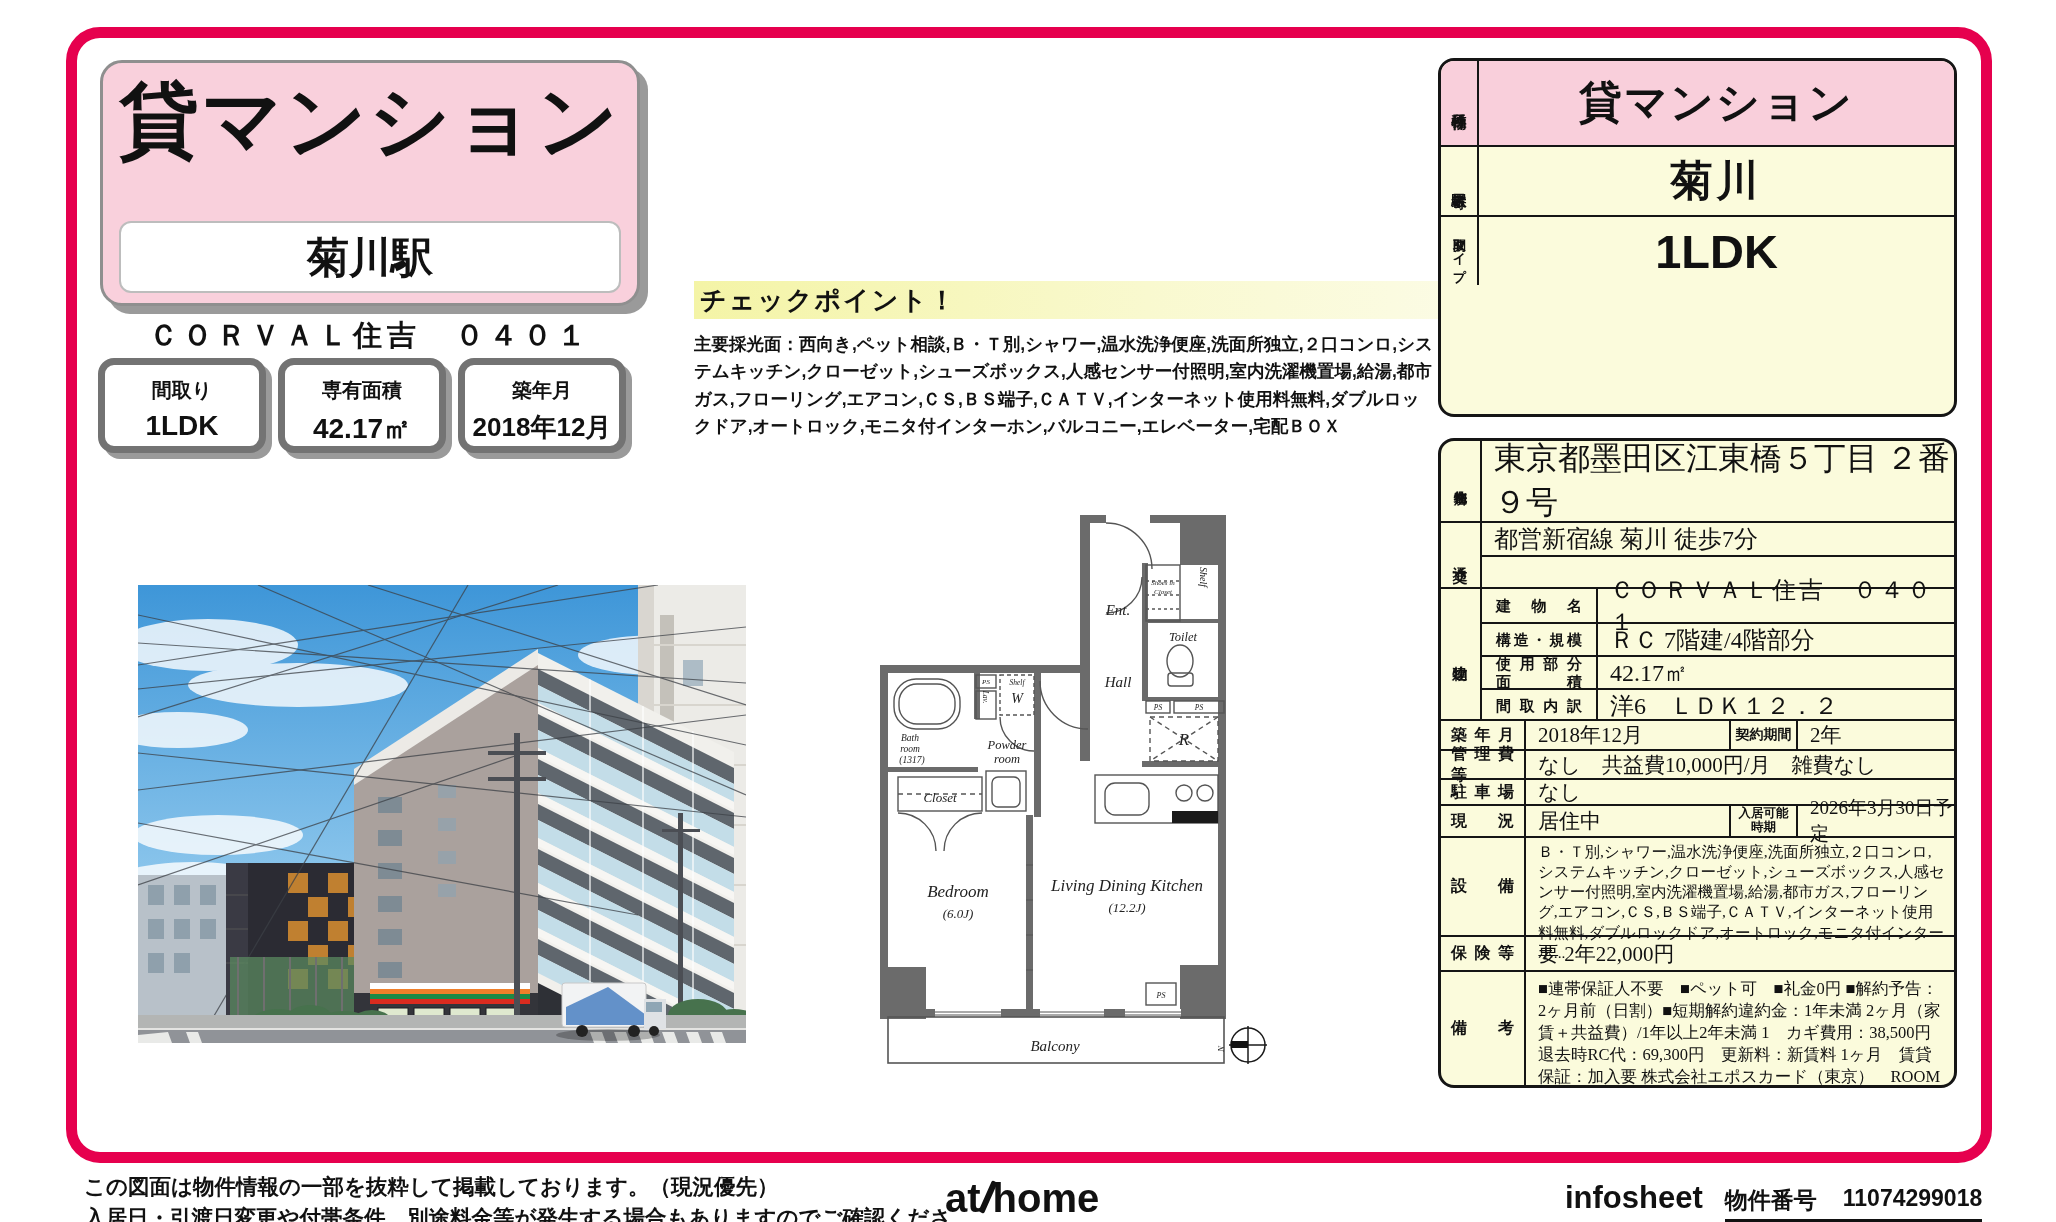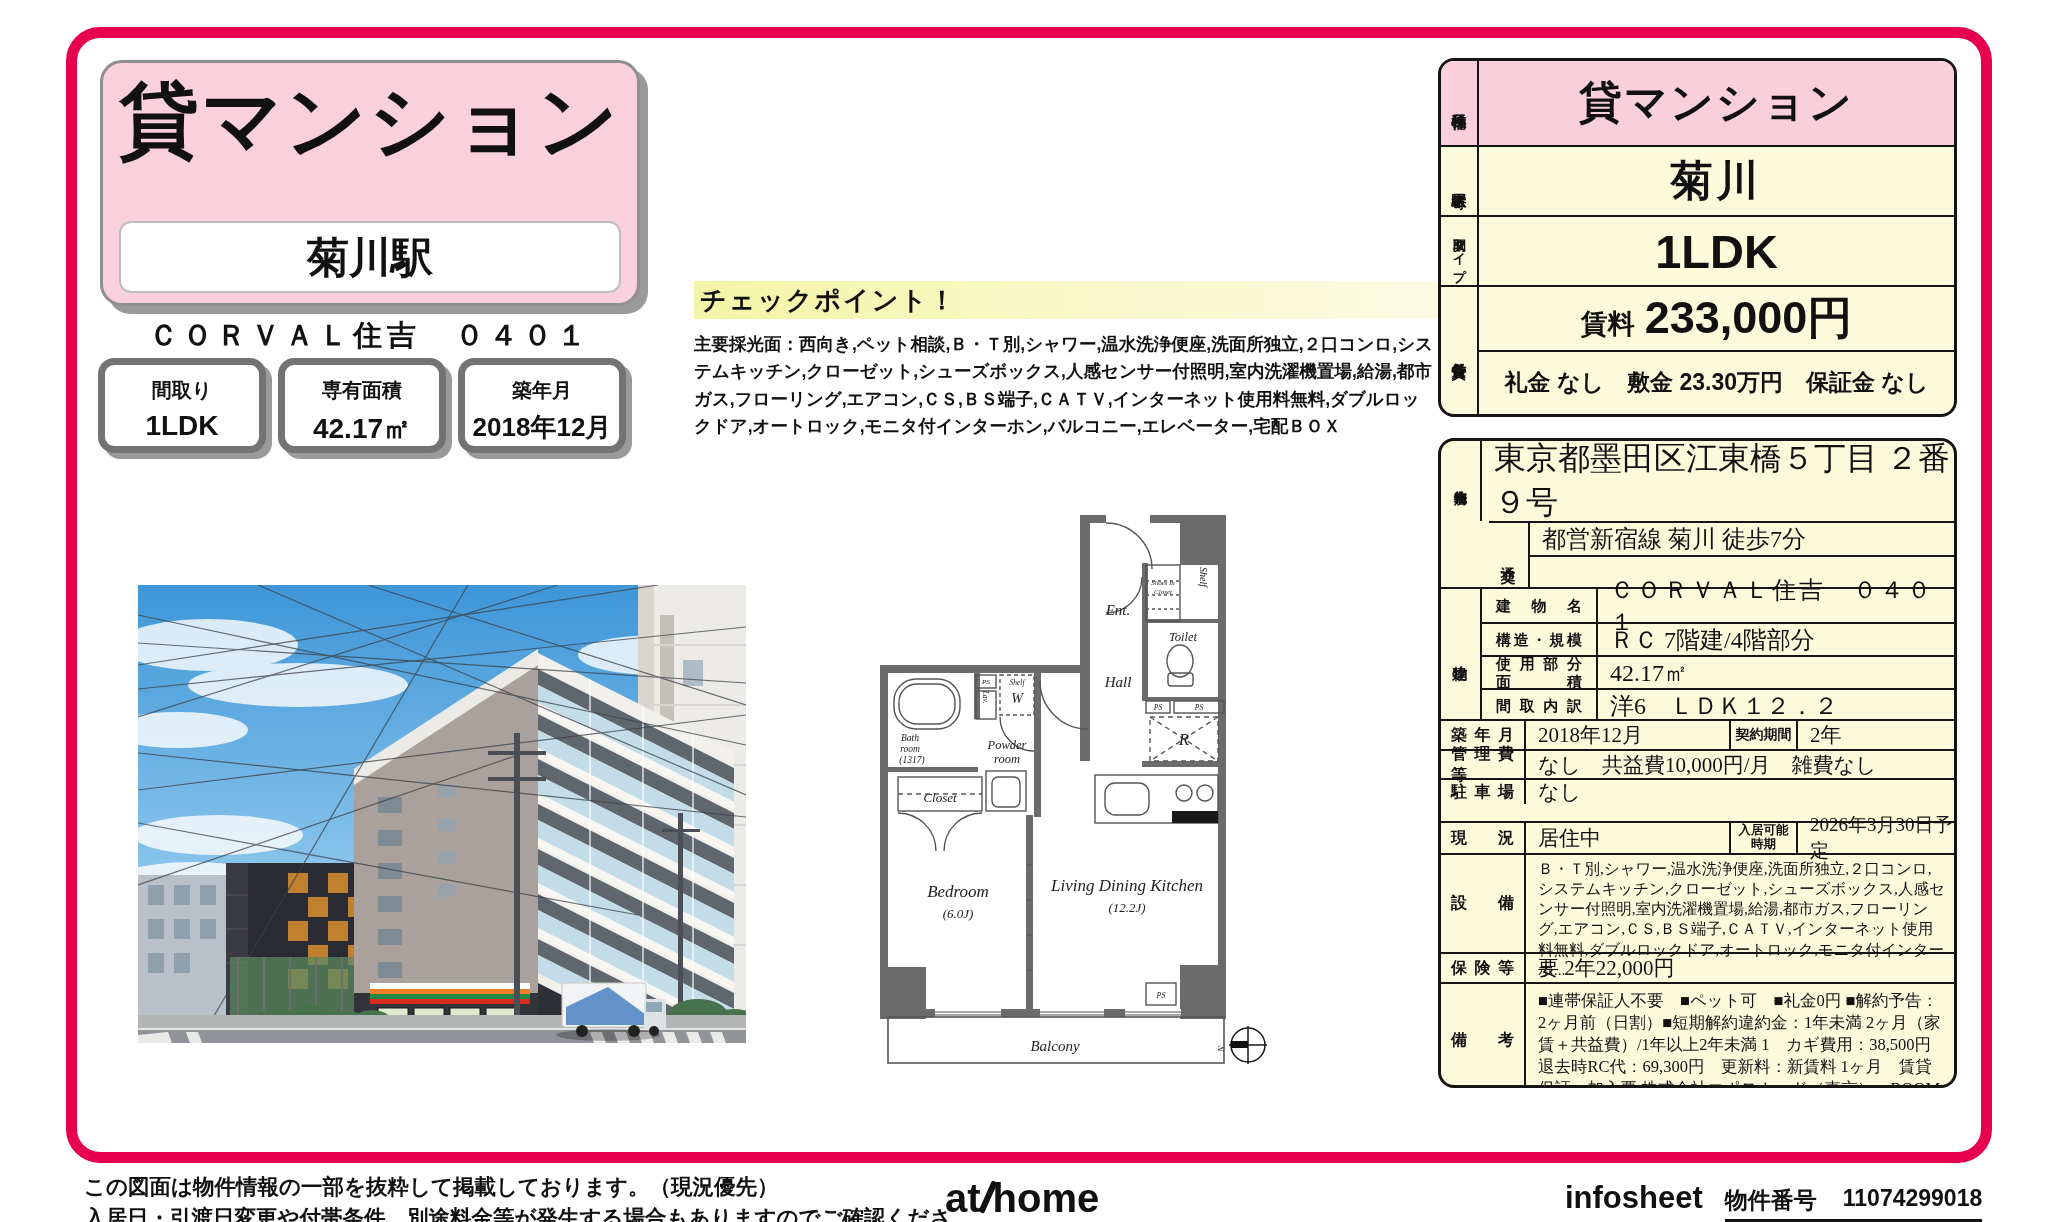--- a/index.html
+++ b/index.html
@@ -428,42 +428,28 @@
       <div class="vcell big1">貸マンション</div>
     </div>
     <div class="trow" style="height:70px;">
       <div class="vlabel">最寄駅</div>
       <div class="vcell big2">菊川</div>
     </div>
     <div class="trow" style="height:70px;">
       <div class="vlabel" style="font-size:13px;">間取タイプ</div>
       <div class="vcell big3">1LDK</div>
     </div>
-    <div class="trow" style="height:129px;">
-      <div class="vlabel">賃貸条件</div>
-      <div class="subcol">
-        <div class="subrow" style="height:64px;justify-content:center;">
-          <div class="rent-line">
-            <span class="rent-lbl">賃料</span>
-            <span class="rent-val">233,000円</span>
-          </div>
-        </div>
-        <div class="subrow" style="height:65px;justify-content:center;">
-          <span class="cond">礼金 なし　敷金 23.30万円　保証金 なし</span>
-        </div>
-      </div>
-    </div>
   </div>
 
   <div class="abs tbl t2">
     <div class="trow" style="height:80px;">
       <div class="vlabel" style="font-size:13px;">物件所在地</div>
       <div class="tval serif fs25">東京都墨田区江東橋５丁目 ２番９号</div>
     </div>
-    <div class="trow" style="height:66px;margin-left:48px;">
+    <div class="trow" style="height:66px;">
       <div class="vlabel">交通</div>
       <div class="subcol">
         <div class="subrow serif fs24" style="height:33px;padding-left:12px;">都営新宿線 菊川 徒歩7分</div>
         <div class="subrow" style="height:33px;"></div>
       </div>
     </div>
     <div class="trow" style="height:132px;">
       <div class="vlabel">建物</div>
       <div class="subcol">
         <div class="subrow" style="height:33px;">
@@ -492,21 +478,21 @@
       <div class="tval serif fs21">2年</div>
     </div>
     <div class="trow" style="height:29px;">
       <div class="hlabel">管理費等</div>
       <div class="tval serif fs21">なし　共益費10,000円/月　雑費なし</div>
     </div>
     <div class="trow" style="height:26px;">
       <div class="hlabel">駐車場</div>
       <div class="tval serif fs21">なし</div>
     </div>
-    <div class="trow" style="height:32px;margin-top:17px;">
+    <div class="trow" style="height:32px;">
       <div class="hlabel">現　況</div>
       <div class="tval serif fs21" style="flex:0 0 205px;width:205px;">居住中</div>
       <div class="tval preline" style="flex:0 0 67px;width:67px;justify-content:center;padding-left:0;font-size:12.5px;font-weight:bold;text-align:center;line-height:1.1;">入居可能
 時期</div>
       <div class="tval serif" style="font-size:19px;">2026年3月30日予定</div>
     </div>
     <div class="trow" style="height:99px;">
       <div class="hlabel">設　備</div>
       <div class="tval serif eqp">Ｂ・Ｔ別,シャワー,温水洗浄便座,洗面所独立,２口コンロ,システムキッチン,クローゼット,シューズボックス,人感センサー付照明,室内洗濯機置場,給湯,都市ガス,フローリング,エアコン,ＣＳ,ＢＳ端子,ＣＡＴＶ,インターネット使用料無料,ダブルロックドア,オートロック,モニタ付インターホ...</div>
     </div>

